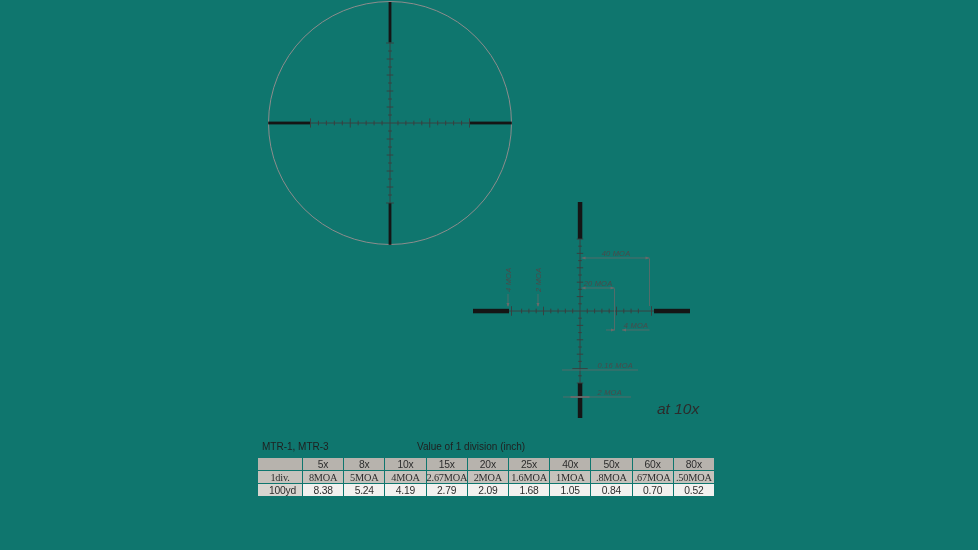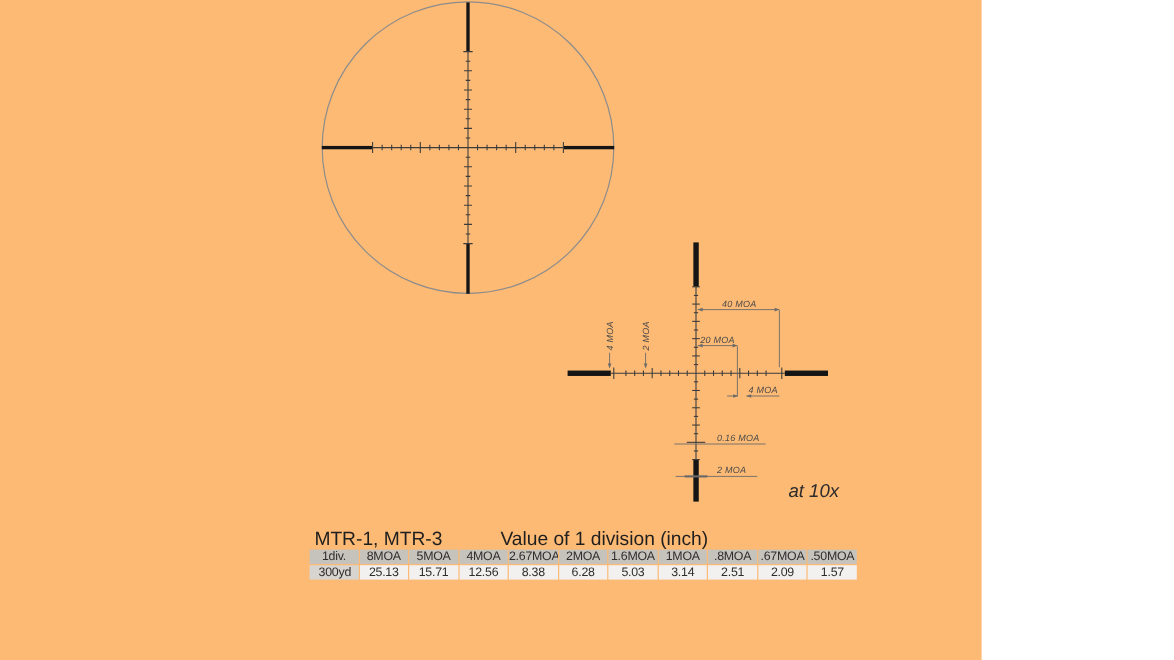--- a/index.html
+++ b/index.html
@@ -1,39 +1,39 @@
 <!DOCTYPE html>
 <html><head>
 <meta charset="utf-8">
 <style>
   html,body{margin:0;padding:0;background:#fff;}
-  .canvas{position:relative;width:818px;height:550px;background:#fdba74;overflow:hidden;
+  .canvas{position:relative;width:978px;height:550px;background:#0f766e;overflow:hidden;
           font-family:"Liberation Sans",sans-serif;}
   .abs{position:absolute;}
 
   
   .ticks line{stroke:#3c3c3c;stroke-width:0.9;}
   .thin{stroke:#3c3c3c;stroke-width:0.9;}
   .dims line{stroke:#6a6a6a;stroke-width:0.75;}
   .dims line.thick{stroke-width:1.8;}
   .dimarrows polygon{fill:#6a6a6a;stroke:none;}
   .dimtext text{font:italic 7.5px "Liberation Sans",sans-serif;fill:#4a4a4a;letter-spacing:0.2px;}
   .atnote{font:italic 15.5px "Liberation Sans",sans-serif;fill:#2c2c2c;}
 
   
   #tablewrap{position:absolute;left:257px;top:438px;width:458px;}
-  .titles{position:relative;height:19px;font-size:16px;color:#1f1f1f;}
+  .titles{position:relative;height:19px;font-size:10px;color:#1f1f1f;}
   .models{position:absolute;left:5px;top:3px;}
   .ttitle{position:absolute;left:160px;top:3px;}
   table{border-collapse:separate;border-spacing:1px;table-layout:fixed;width:458px;}
   td{height:12px;padding:0;font-size:10.3px;text-align:center;color:#2d2d2d;
      letter-spacing:-0.2px;overflow:hidden;white-space:nowrap;}
   td.corner{width:44px;}
   .corner,.mag{background:#b7b3ad;}
-  .divlab,.divval{background:#c6c2bc;}
+  .divlab,.divval{background:#c6c2bc;font-family:Liberation Serif, serif;}
   .rowlab{background:#d8d5d0;text-align:right;padding-right:6px;box-sizing:border-box;}
   tr.odd td.val{background:#f2f1ef;}
   tr.even td.val{background:#e7e5e2;}
 </style>
 </head>
 <body>
 
 <div class="canvas">
 
   <svg class="abs" id="circle-svg" style="left:263px;top:0;" width="254" height="250" viewBox="0 0 254 250">
@@ -180,42 +180,55 @@
   </svg>
 
   <div id="tablewrap">
     <div class="titles">
       <span class="models">MTR-1, MTR-3</span>
       <span class="ttitle">Value of 1 division (inch)</span>
     </div>
     <table>
         <tbody>
           <tr>
+            <td class="corner"></td>
+            <td class="mag">5x</td>
+            <td class="mag">8x</td>
+            <td class="mag">10x</td>
+            <td class="mag">15x</td>
+            <td class="mag">20x</td>
+            <td class="mag">25x</td>
+            <td class="mag">40x</td>
+            <td class="mag">50x</td>
+            <td class="mag">60x</td>
+            <td class="mag">80x</td>
+          </tr>
+          <tr>
             <td class="divlab">1div.</td>
             <td class="divval">8MOA</td>
             <td class="divval">5MOA</td>
             <td class="divval">4MOA</td>
             <td class="divval">2.67MOA</td>
             <td class="divval">2MOA</td>
             <td class="divval">1.6MOA</td>
             <td class="divval">1MOA</td>
             <td class="divval">.8MOA</td>
             <td class="divval">.67MOA</td>
             <td class="divval">.50MOA</td>
           </tr>
           <tr class="odd">
-            <td class="rowlab">300yd</td>
-            <td class="val">25.13</td>
-            <td class="val">15.71</td>
-            <td class="val">12.56</td>
+            <td class="rowlab">100yd</td>
             <td class="val">8.38</td>
-            <td class="val">6.28</td>
-            <td class="val">5.03</td>
-            <td class="val">3.14</td>
-            <td class="val">2.51</td>
+            <td class="val">5.24</td>
+            <td class="val">4.19</td>
+            <td class="val">2.79</td>
             <td class="val">2.09</td>
-            <td class="val">1.57</td>
+            <td class="val">1.68</td>
+            <td class="val">1.05</td>
+            <td class="val">0.84</td>
+            <td class="val">0.70</td>
+            <td class="val">0.52</td>
           </tr>
         </tbody>
       </table>
   </div>
 
 </div>
 
 </body></html>

